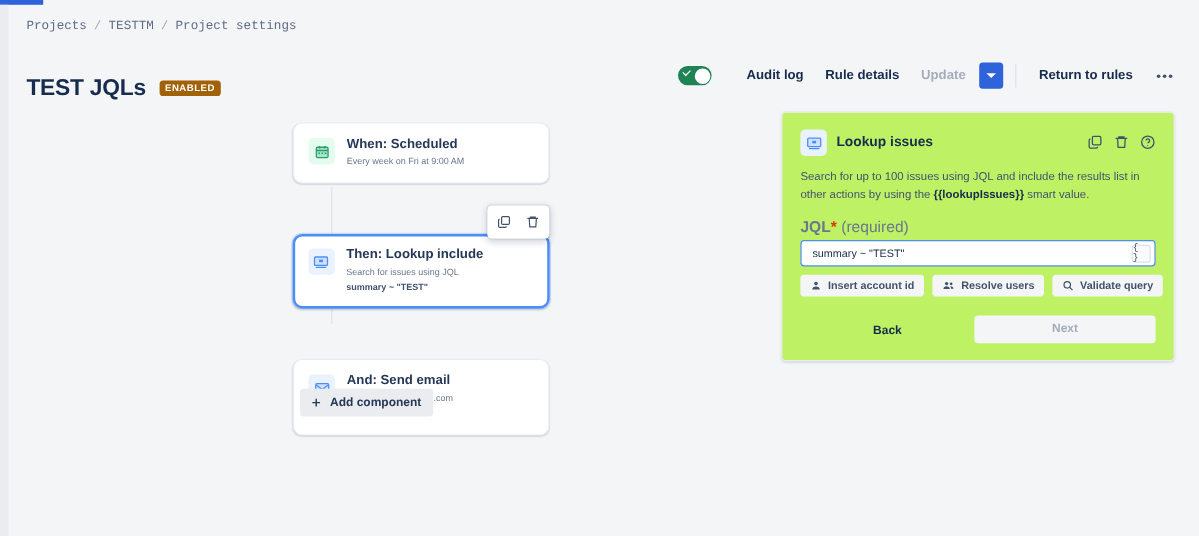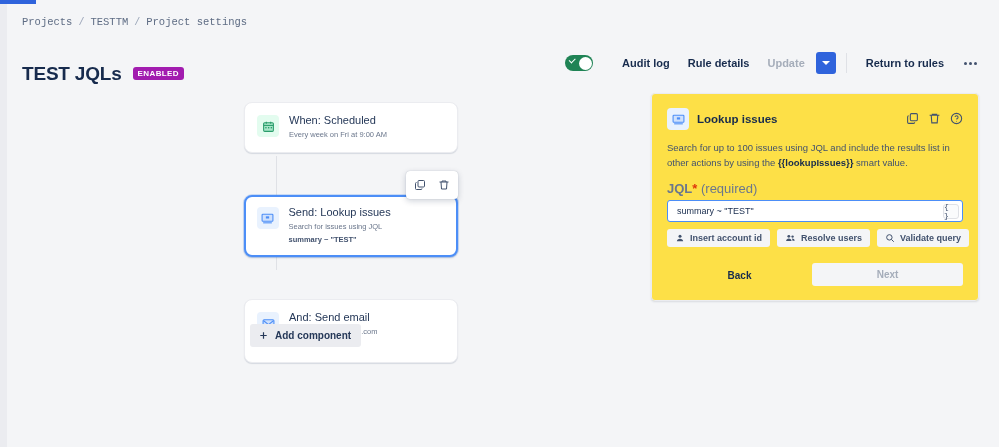--- a/index.html
+++ b/index.html
@@ -51,21 +51,21 @@
     align-items: center;
     gap: 11px;
   }
   #page-title {
     font-size: 19px;
     font-weight: bold;
     color: #172b4d;
     letter-spacing: -0.2px;
   }
   #status-badge {
-    background: #a21caf;
+    background: #a16207;
     color: #ffffff;
     font-size: 8px;
     font-weight: bold;
     letter-spacing: 0.4px;
     padding: 2px 5px 1px 5px;
     border-radius: 3px;
     line-height: 1.2;
   }
 
   
@@ -180,21 +180,21 @@
     border-radius: 4px;
     display: flex; align-items: center; justify-content: center;
     flex: 0 0 auto;
     margin-top: 1px;
   }
   .comp-icon.green { background: #e3fcef; }
   .comp-icon.blue  { background: #e9f2fe; }
   .comp-text { display: flex; flex-direction: column; gap: 2px; min-width: 0; }
   .comp-title {
     font-size: 11px;
-    font-weight: normal;
+    font-weight: bold;
     color: #253858;
     line-height: 1.25;
   }
   .comp-sub {
     font-size: 7.5px;
     color: #6b778c;
     line-height: 1.45;
     word-break: break-all;
   }
   .comp-sub.strong { color: #42526e; font-weight: bold; }
@@ -235,21 +235,21 @@
     cursor: pointer;
     font-family: "Liberation Sans", sans-serif;
     text-align: center;
   }
 
   
   #detail-panel {
     position: absolute;
     left: 651px; top: 93px;
     width: 328px;
-    background: #fde047;
+    background: #bef264;
     border: 1px solid #ebecf0;
     border-radius: 4px;
     box-shadow: 0 1px 2px rgba(9,30,66,0.12);
     padding: 13px 15px 14px 15px;
   }
   #panel-header {
     display: flex;
     align-items: center;
     gap: 8px;
   }
@@ -443,21 +443,21 @@
       </div>
     </div>
     <div class="comp-icon blue">
       <svg width="13" height="13" viewBox="0 0 24 24" fill="none" stroke="#4c8ef7" stroke-width="2">
         <rect x="2" y="4" width="20" height="13" rx="1.5" fill="#cfe1fd" stroke="#4c8ef7"></rect>
         <rect x="9" y="8" width="6" height="4" fill="#4c8ef7" stroke="none"></rect>
         <path d="M4 20h16" stroke="#4c8ef7"></path>
       </svg>
     </div>
     <div class="comp-text">
-      <div class="comp-title">Send: Lookup issues</div>
+      <div class="comp-title">Then: Lookup include</div>
       <div class="comp-sub">Search for issues using JQL</div>
       <div class="comp-sub strong">summary ~ "TEST"</div>
     </div>
   </div>
 
   <div class="comp-card" style="margin-top:42px;">
     <div class="comp-icon blue">
       <svg width="13" height="13" viewBox="0 0 24 24" fill="none" stroke="#4c8ef7" stroke-width="2">
         <rect x="2" y="5" width="20" height="14" rx="2" fill="#cfe1fd" stroke="#4c8ef7"></rect>
         <path d="M3 7l9 7 9-7" stroke="#4c8ef7"></path>

